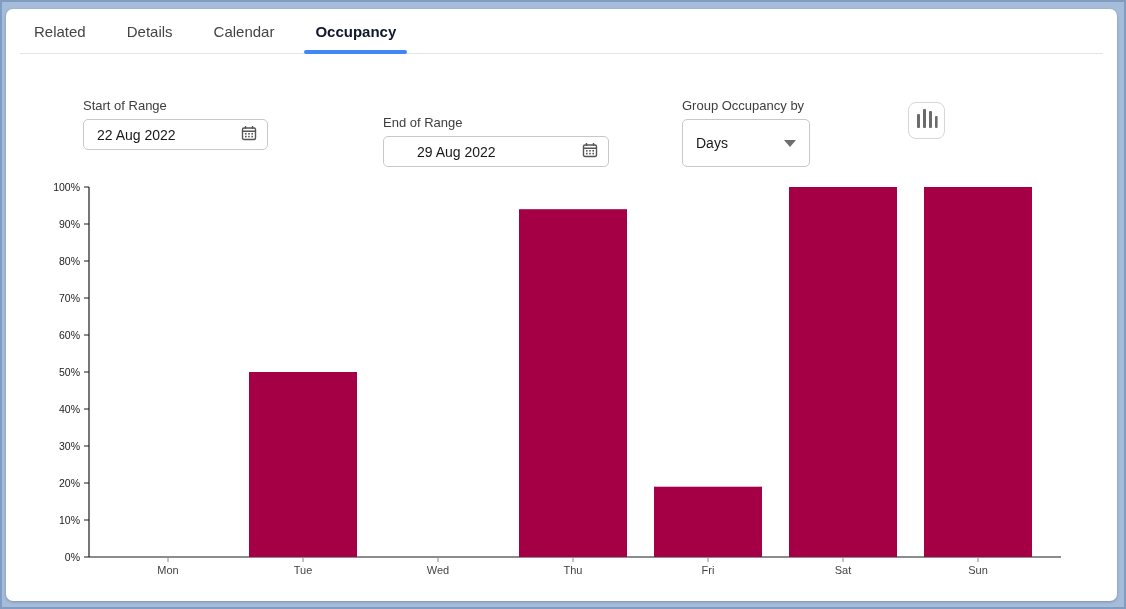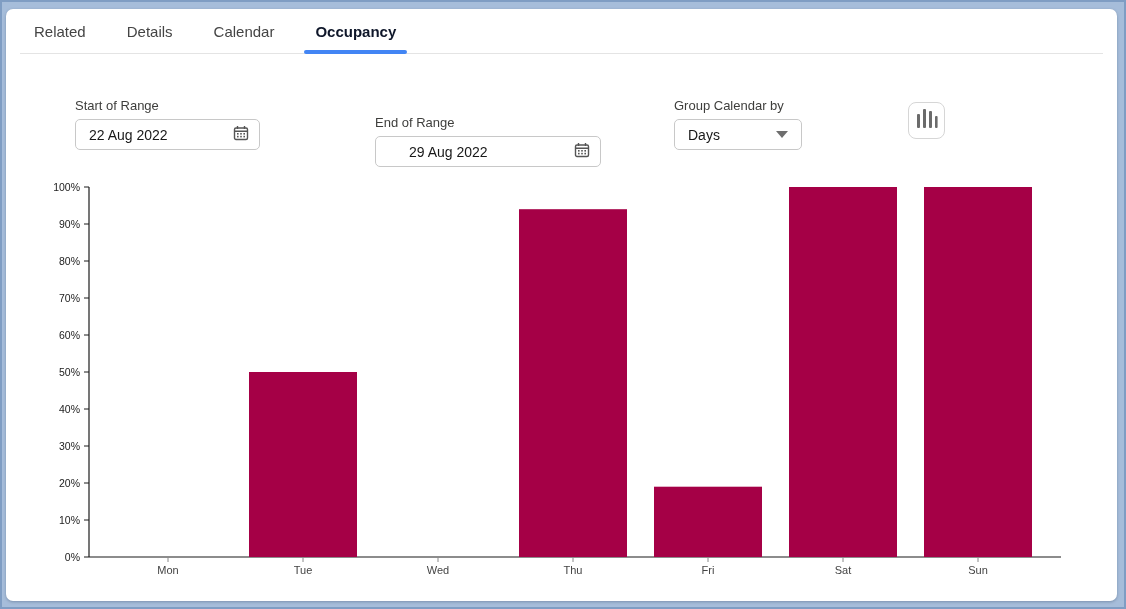--- a/index.html
+++ b/index.html
@@ -44,21 +44,21 @@
   .tab.active::after {
     content: "";
     position: absolute;
     left: 0; right: 0; bottom: -1px;
     height: 4px;
     border-radius: 2px;
     background: #4285f4;
   }
   
   .controls { position: absolute; top: 89px; left: 0; right: 0; height: 60px; }
-  .field { position: absolute; }
+  .field { position: absolute; margin-left: 8px; }
   .field-label { font-size: 13px; color: #3e3e3c; margin-bottom: 6px; }
   .input-wrap {
     position: relative;
     border: 1px solid #c8c8c8;
     border-radius: 5px;
     height: 31px;
     background: #fff;
     display: flex;
     align-items: center;
   }
@@ -76,21 +76,21 @@
   .cal-btn {
     position: absolute;
     right: 9px; top: 50%;
     transform: translateY(-50%);
     width: 18px; height: 18px;
     background: none; border: none; padding: 0;
     cursor: pointer;
     display: flex; align-items: center; justify-content: center;
   }
   .select-box {
-    width: 128px; height: 31px;
+    width: 128px; height: 48px;
     border: 1px solid #c8c8c8;
     border-radius: 5px;
     display: flex;
     align-items: center;
     justify-content: space-between;
     padding: 0 13px;
     font-size: 14px;
     color: #181818;
     cursor: pointer;
     background: #fff;
@@ -174,21 +174,21 @@
                   <rect x="7.2" y="10.8" width="1.6" height="1.6"></rect>
                   <rect x="10.4" y="10.8" width="1.6" height="1.6"></rect>
               </g>
             </svg>
           </span>
         </button>
       </div>
     </div>
 
     <div class="field" style="left:668px; top:0;">
-      <div class="field-label">Group Calendar by</div>
+      <div class="field-label">Group Occupancy by</div>
       <div class="select-box">
         <span>Days</span>
         <span class="caret"></span>
       </div>
     </div>
 
     <button class="chart-type-btn">
       <span>
         <svg width="22" height="24" viewBox="0 0 22 24">
           <g fill="#6b6b6b">

